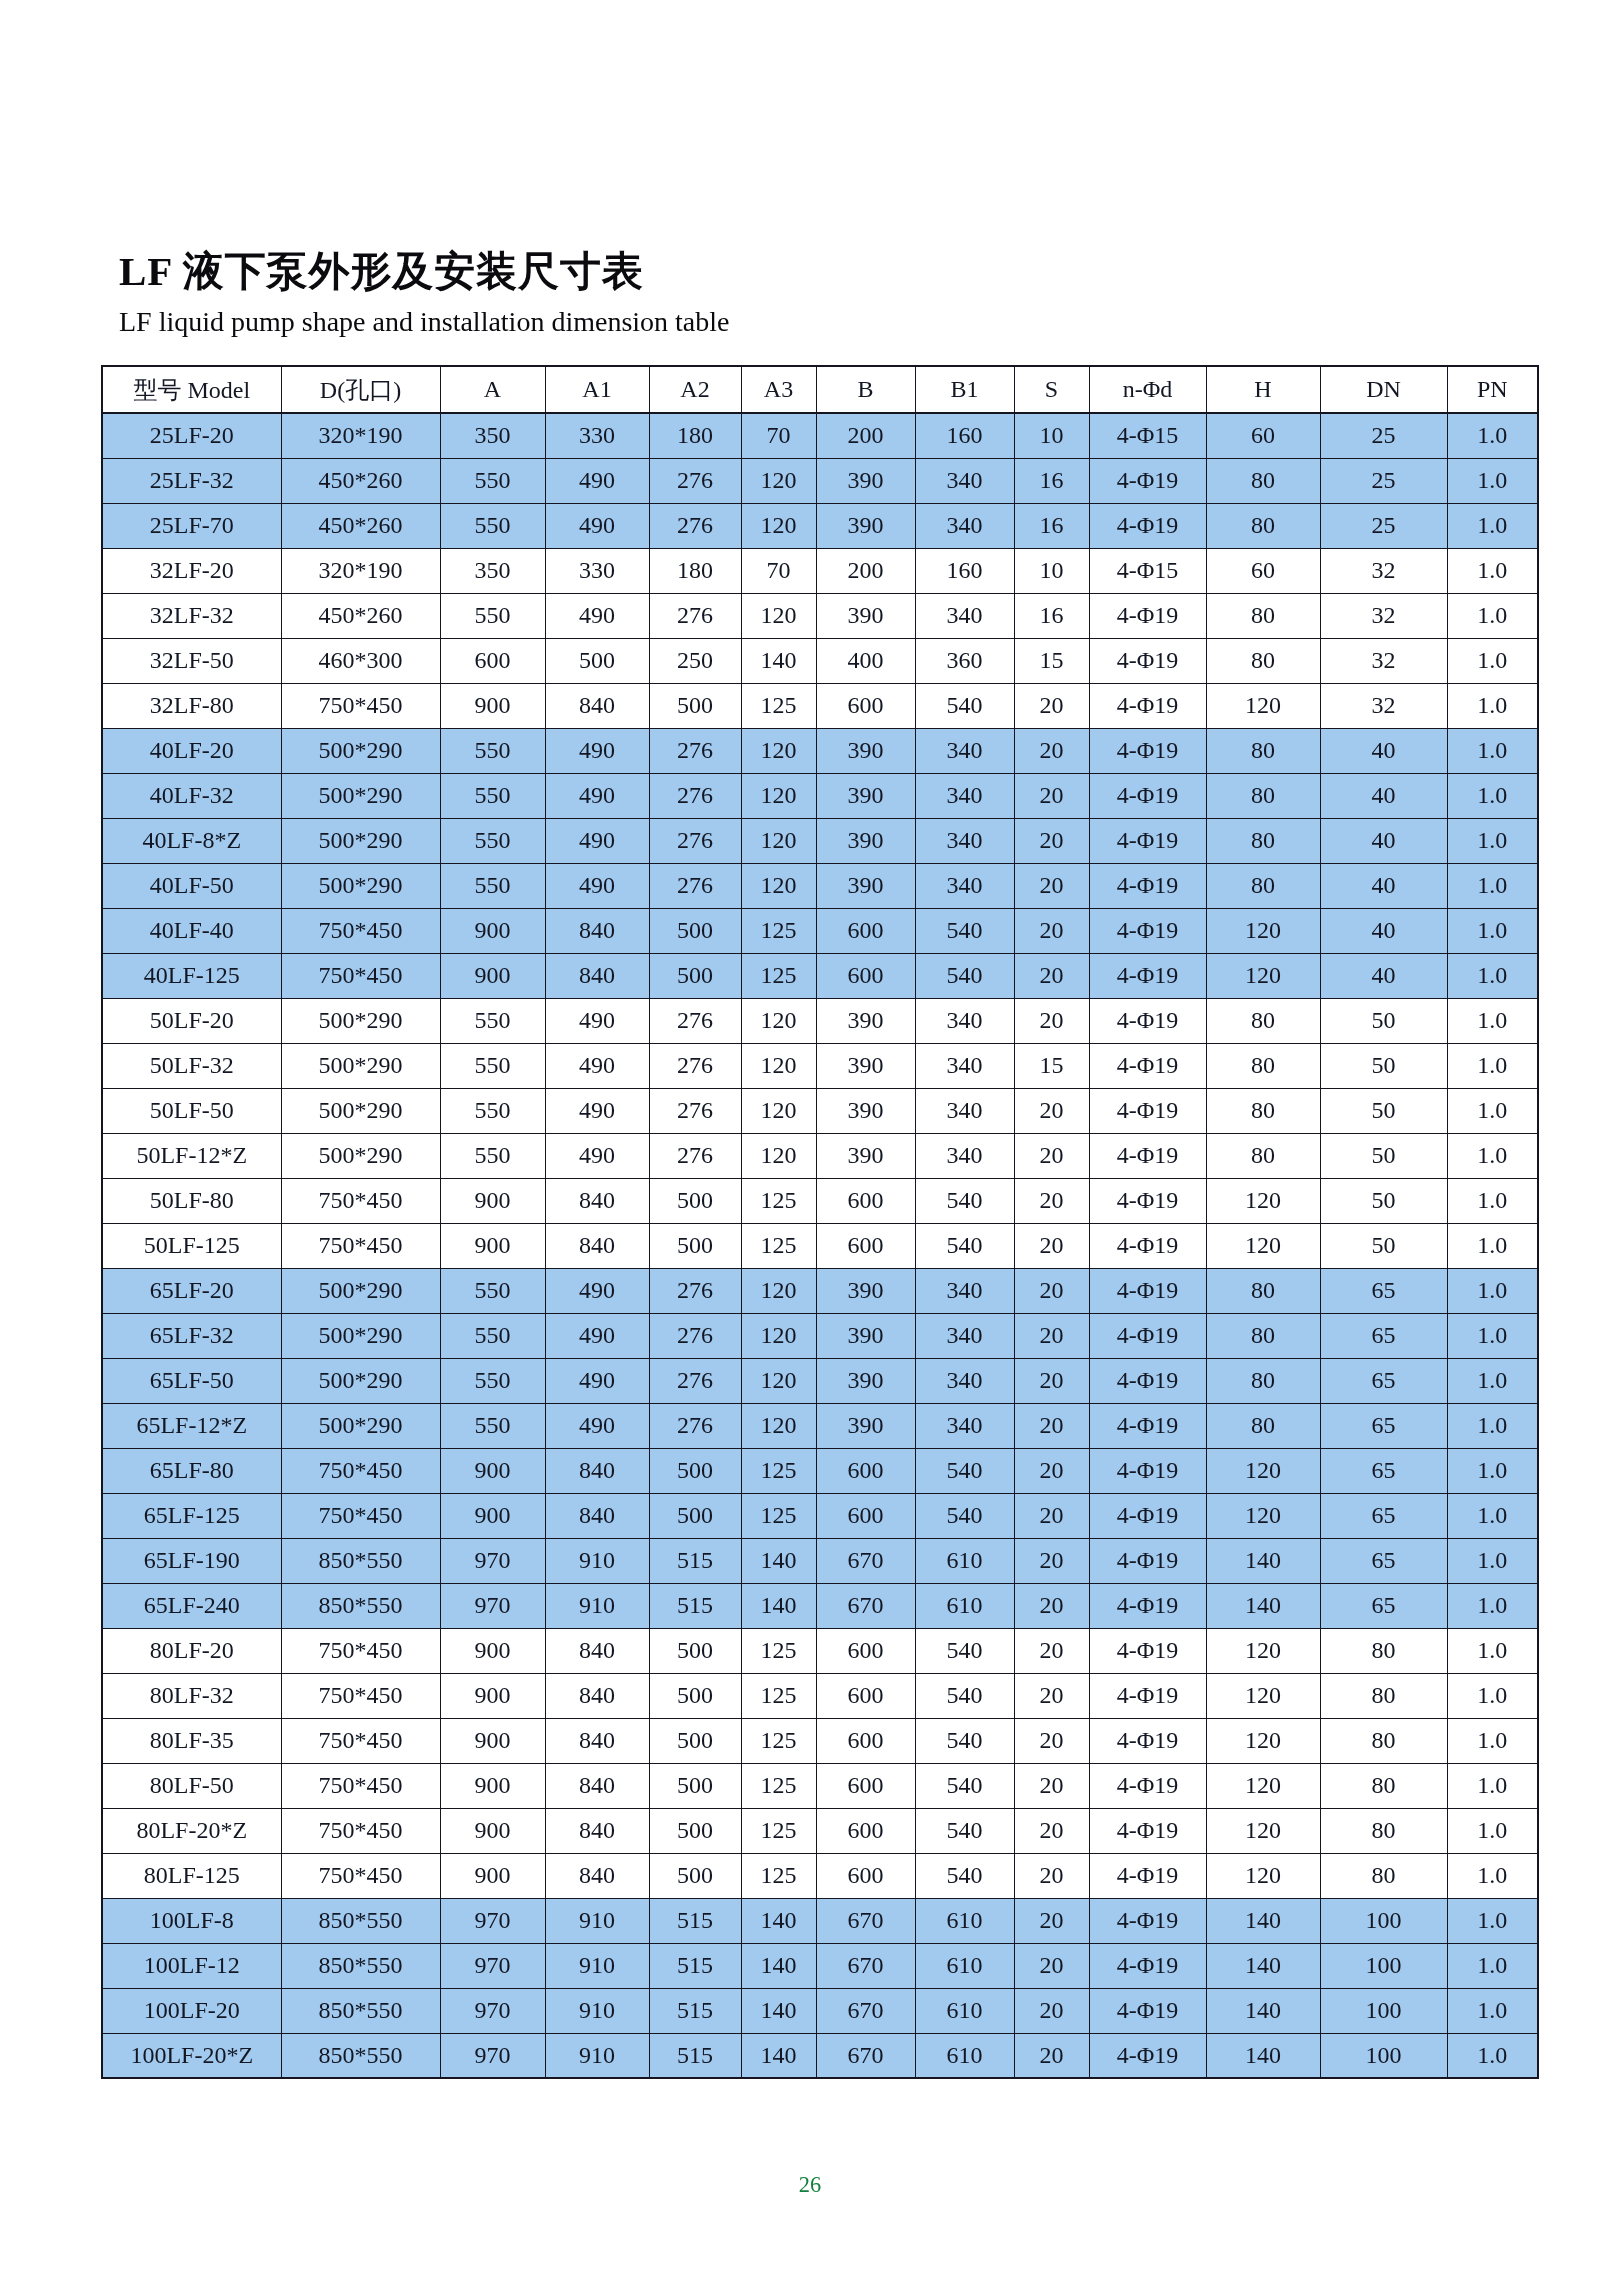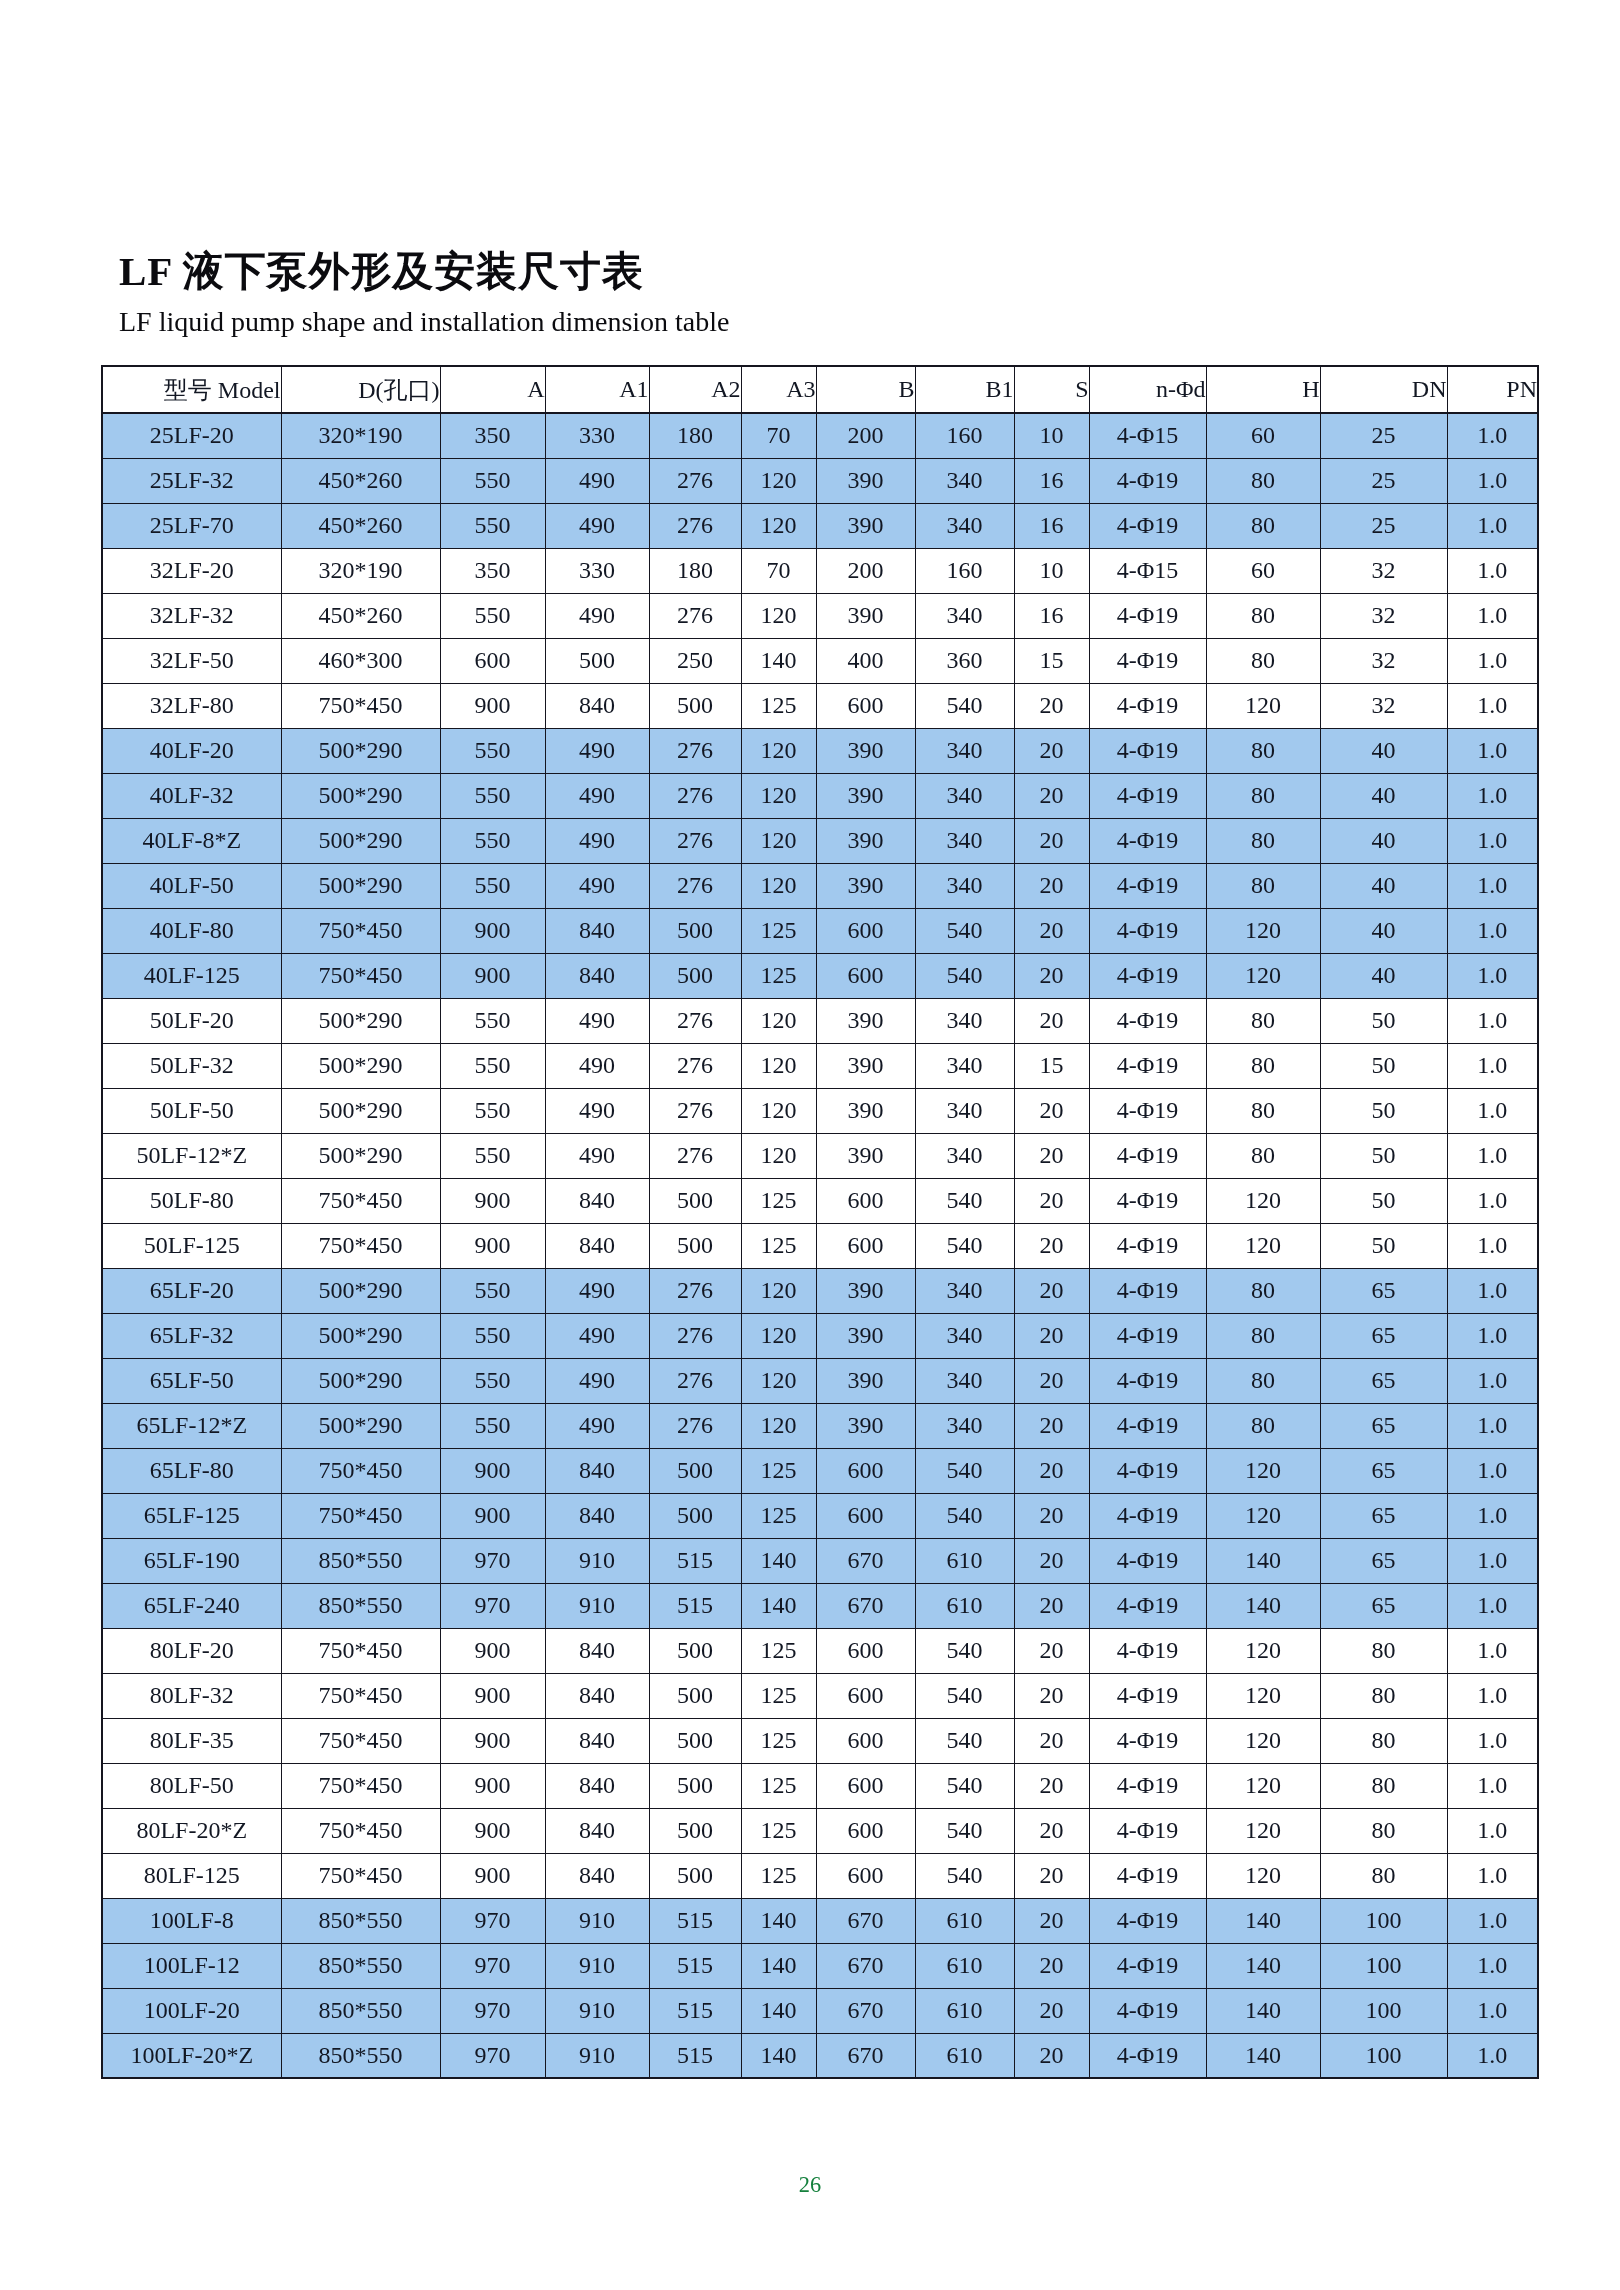--- a/index.html
+++ b/index.html
@@ -37,21 +37,20 @@
     font-size: 24px;
     font-weight: normal;
     overflow: hidden;
     white-space: nowrap;
     color: #121723;
   }
   .dim-table thead th {
     height: 47px;
     background: #ffffff;
     border-bottom: 2.7px solid #15151f;
-    text-align: right;
   }
   .dim-table tbody td { height: 45px; background: #ffffff; }
   .dim-table tbody tr.hl td { background: #a2c9ee; }
   .page-number {
     position: absolute;
     left: 0; right: 0;
     top: 2172px;
     text-align: center;
     font-size: 22.4px;
     color: #15803d;
@@ -258,21 +257,21 @@
         <td>120</td>
         <td>390</td>
         <td>340</td>
         <td>20</td>
         <td>4-Φ19</td>
         <td>80</td>
         <td>40</td>
         <td>1.0</td>
       </tr>
       <tr class="hl">
-        <td>40LF-80</td>
+        <td>40LF-40</td>
         <td>750*450</td>
         <td>900</td>
         <td>840</td>
         <td>500</td>
         <td>125</td>
         <td>600</td>
         <td>540</td>
         <td>20</td>
         <td>4-Φ19</td>
         <td>120</td>

